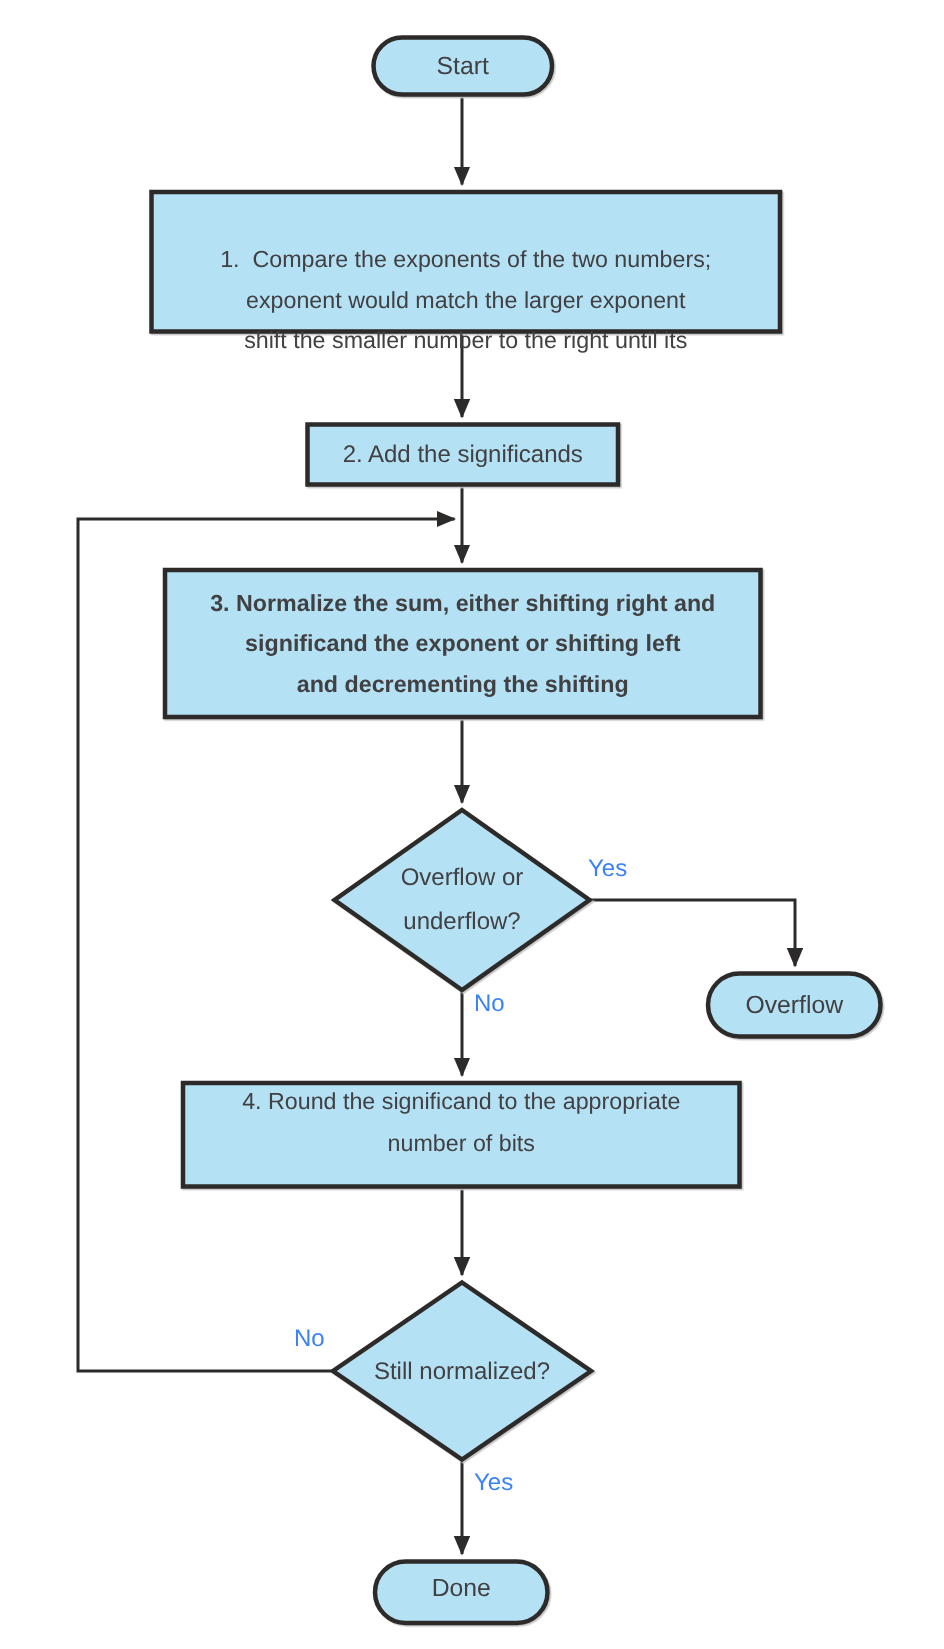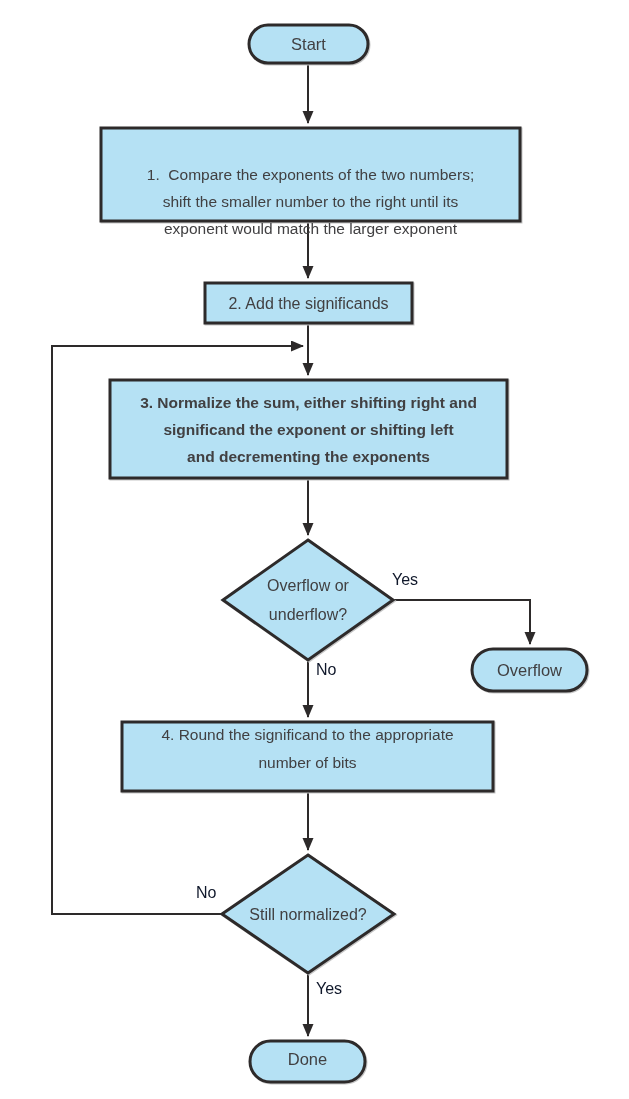--- a/index.html
+++ b/index.html
@@ -46,21 +46,21 @@
     font-size: 16px;
   }
   .node-label.terminator-label {
     font-size: 16.5px;
   }
   .node-label.single-16 {
     font-size: 16px;
   }
   .edge-label {
     position: absolute;
-    color: #0f172a;
+    color: #3b82f6;
     font-size: 16px;
     white-space: pre;
     pointer-events: none;
   }
 </style>
 </head>
 <body>
 
 <div class="canvas">
 
@@ -93,34 +93,34 @@
       <rect x="122" y="722" width="371" height="69"></rect>
       <polygon points="308,855 394,914 308,973 222,914"></polygon>
       <rect x="250" y="1041" width="115" height="41" rx="20.5"></rect>
     </g>
   </svg>
 
   <div class="node-label terminator-label" style="left:249px; top:25px; width:119px; height:38px;">
     <span class="line">Start</span>
   </div>
 
-  <div class="node-label" style="left:101px; top:129px; width:419px; height:113px;justify-content:flex-end;">
+  <div class="node-label" style="left:101px; top:144px; width:419px; height:113px;">
     <span class="line">1.  Compare the exponents of the two numbers;</span>
+    <span class="line">exponent would match the larger exponent</span>
     <span class="line">shift the smaller number to the right until its</span>
-    <span class="line">exponent would match the larger exponent</span>
   </div>
 
   <div class="node-label single-16" style="left:205px; top:283px; width:207px; height:40px;">
     <span class="line">2. Add the significands</span>
   </div>
 
   <div class="node-label" style="left:110px; top:380px; width:397px; height:98px;font-weight:bold;">
     <span class="line">3. Normalize the sum, either shifting right and</span>
     <span class="line">significand the exponent or shifting left</span>
-    <span class="line">and decrementing the exponents</span>
+    <span class="line">and decrementing the shifting</span>
   </div>
 
   <div class="node-label decision-label" style="left:223px; top:570px; width:170px; height:60px;">
     <span class="line">Overflow or</span>
     <span class="line">underflow?</span>
   </div>
 
   <div class="node-label terminator-label" style="left:472px; top:649px; width:115px; height:42px;">
     <span class="line">Overflow</span>
   </div>

